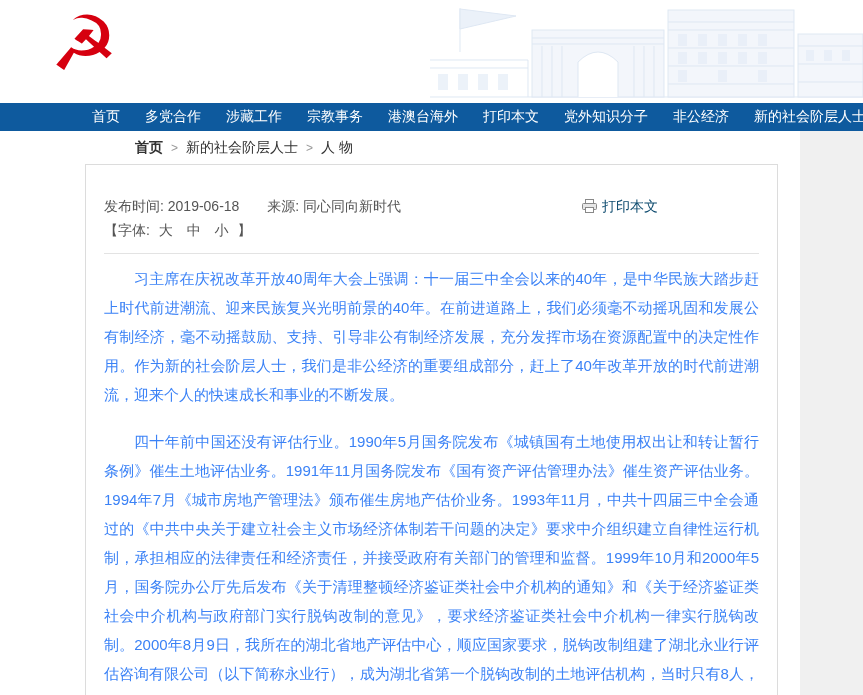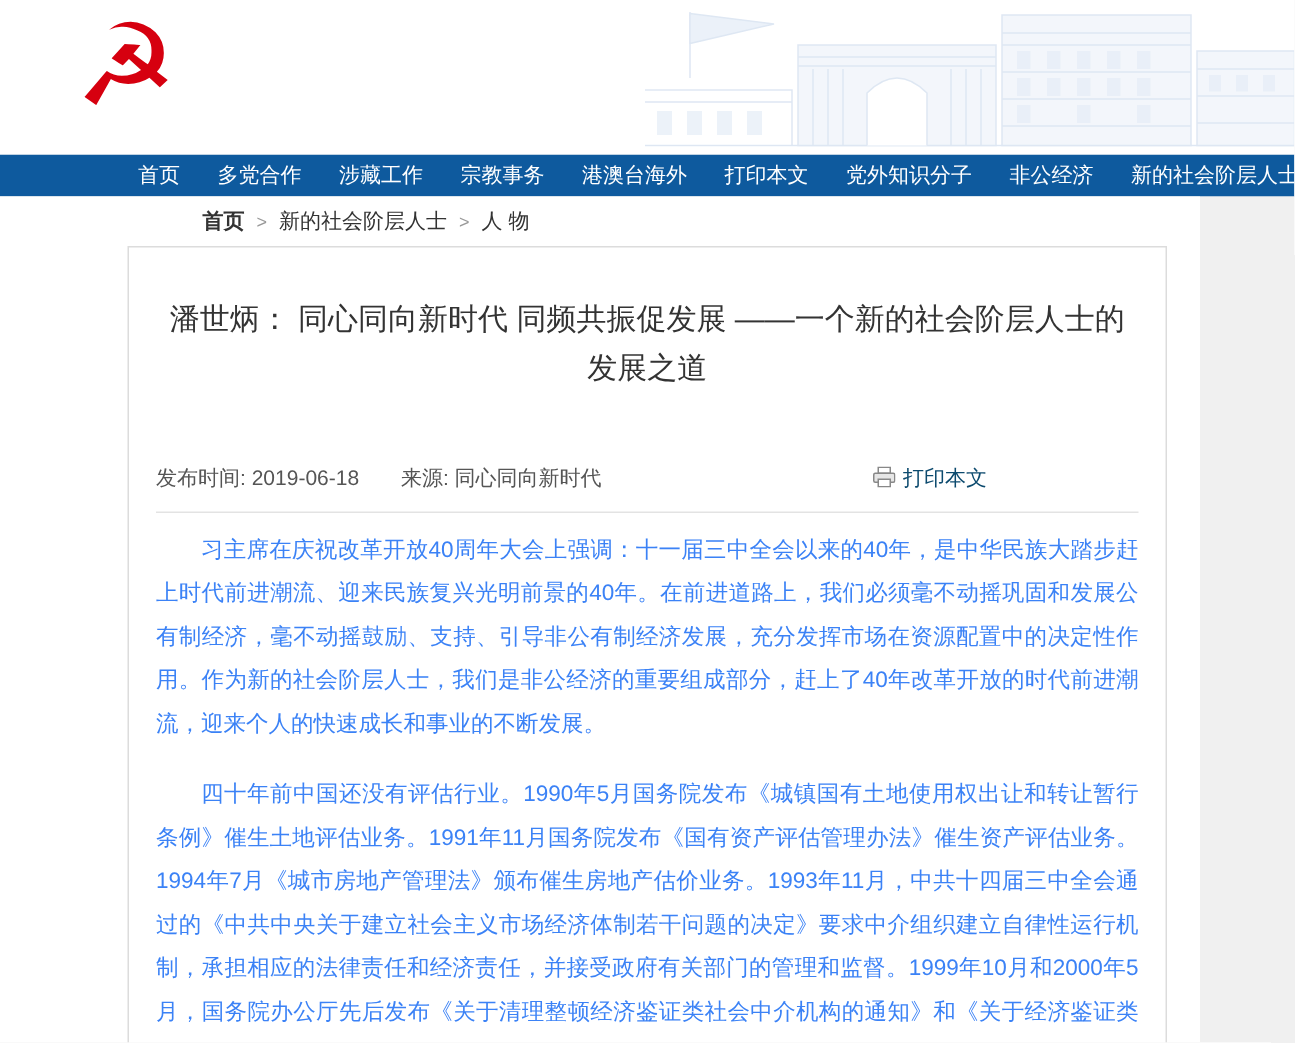--- a/index.html
+++ b/index.html
@@ -134,35 +134,41 @@
       <div class="breadcrumb">
         <a class="crumb-link crumb-home">首页</a>
         <span class="sep">&gt;</span>
         <a class="crumb-link">新的社会阶层人士</a>
         <span class="sep">&gt;</span>
         <span>人 物</span>
       </div>
 
       <div class="article-box">
 
-        <h1 class="article-title">潘世炳： 同心同向新时代 同频共振促发展 ——一个新的社会阶层人士的发展之道</h1>
 
         <div class="meta-row">
           <span>发布时间: 2019-06-18</span>
           <span class="meta-source">来源: 同心同向新时代</span>
           <a class="print-link">
             <svg width="15" height="14" viewBox="0 0 15 14">
               <rect x="3.5" y="0.5" width="8" height="4" fill="#ffffff" stroke="#888"></rect>
               <rect x="0.5" y="4.5" width="14" height="6" rx="1" fill="#e6e6e6" stroke="#888"></rect>
               <rect x="3.5" y="8.5" width="8" height="5" fill="#ffffff" stroke="#888"></rect>
             </svg>
             <span>打印本文</span>
           </a>
         </div>
 
+        <div class="font-size-row">
+          <span>【字体:</span>
+          <a class="fs-opt">大</a>
+          <a class="fs-opt">中</a>
+          <a class="fs-opt">小</a>
+          <span>】</span>
+        </div>
 
         <hr class="divider">
 
         <p class="para">习主席在庆祝改革开放40周年大会上强调：十一届三中全会以来的40年，是中华民族大踏步赶上时代前进潮流、迎来民族复兴光明前景的40年。在前进道路上，我们必须毫不动摇巩固和发展公有制经济，毫不动摇鼓励、支持、引导非公有制经济发展，充分发挥市场在资源配置中的决定性作用。作为新的社会阶层人士，我们是非公经济的重要组成部分，赶上了40年改革开放的时代前进潮流，迎来个人的快速成长和事业的不断发展。</p>
         <p class="para">四十年前中国还没有评估行业。1990年5月国务院发布《城镇国有土地使用权出让和转让暂行条例》催生土地评估业务。1991年11月国务院发布《国有资产评估管理办法》催生资产评估业务。1994年7月《城市房地产管理法》颁布催生房地产估价业务。1993年11月，中共十四届三中全会通过的《中共中央关于建立社会主义市场经济体制若干问题的决定》要求中介组织建立自律性运行机制，承担相应的法律责任和经济责任，并接受政府有关部门的管理和监督。1999年10月和2000年5月，国务院办公厅先后发布《关于清理整顿经济鉴证类社会中介机构的通知》和《关于经济鉴证类社会中介机构与政府部门实行脱钩改制的意见》，要求经济鉴证类社会中介机构一律实行脱钩改制。2000年8月9日，我所在的湖北省地产评估中心，顺应国家要求，脱钩改制组建了湖北永业行评估咨询有限公司（以下简称永业行），成为湖北省第一个脱钩改制的土地评估机构，当时只有8人，先后承担清产核资、股票上市以及基准地价等评估业务。随着评估市场的逐步放开，永业行业务范围逐步延伸。</p>
 
       </div>
     </div>
   </div>
 </div>

